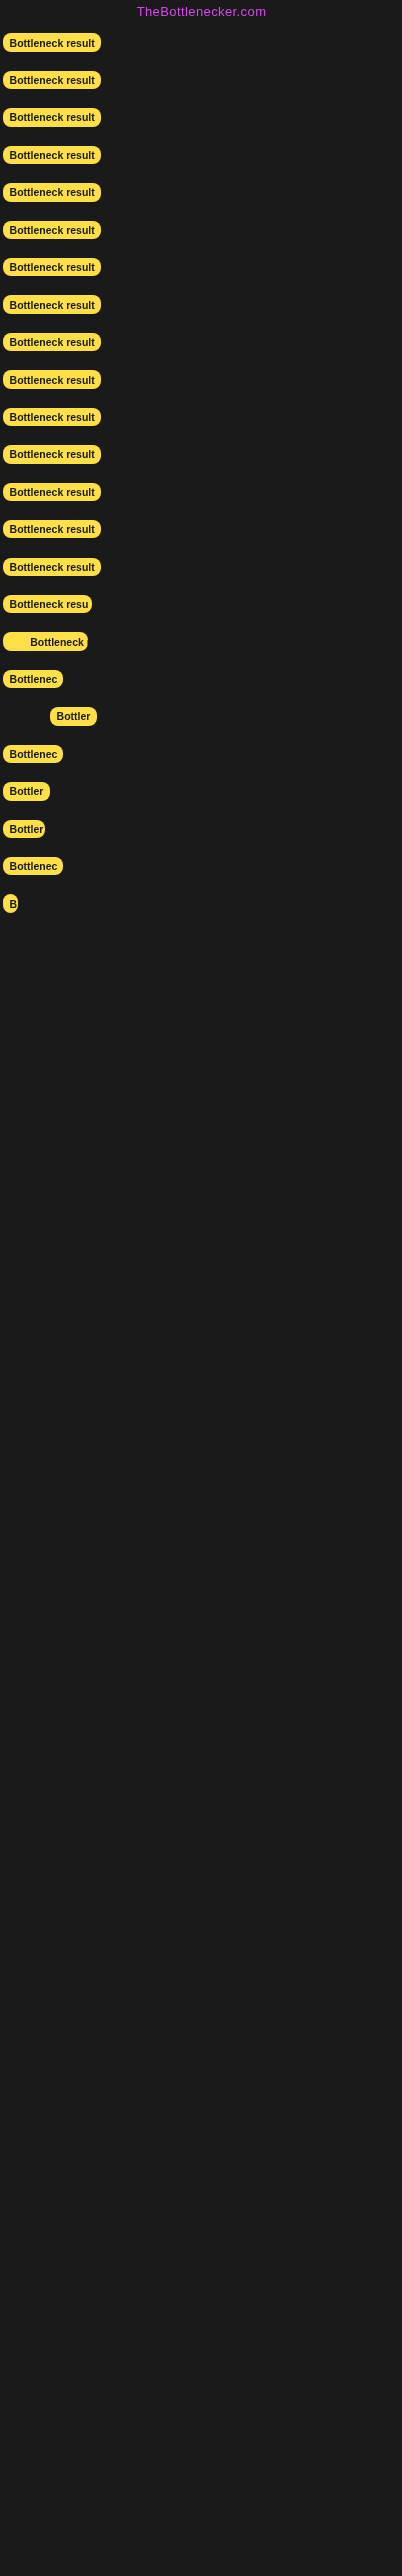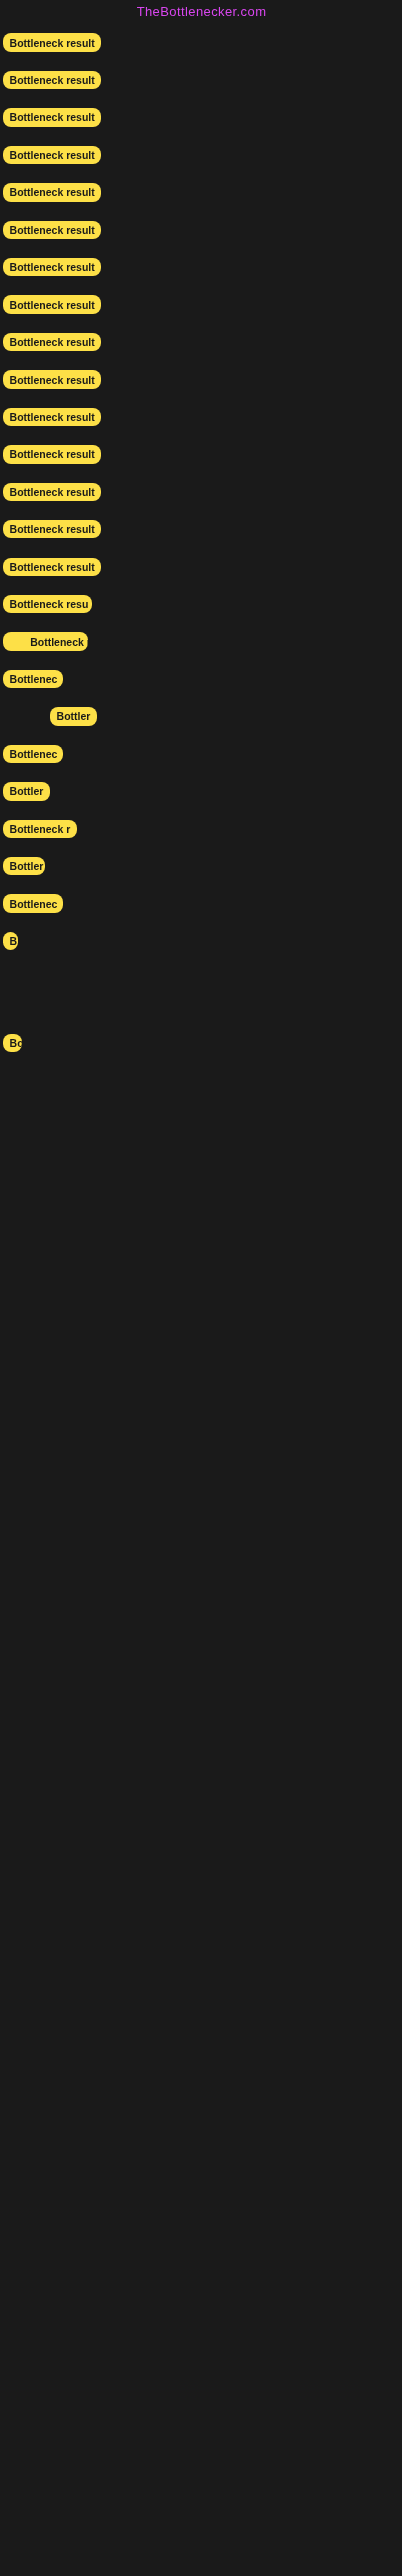--- a/index.html
+++ b/index.html
@@ -67,28 +67,26 @@
     <div class="bottleneck-item"><span class="bottleneck-badge" style="max-width: 105px;">Bottleneck result</span></div>
     <div class="bottleneck-item"><span class="bottleneck-badge" style="max-width: 105px;">Bottleneck result</span></div>
     <div class="bottleneck-item"><span class="bottleneck-badge" style="max-width: 105px;">Bottleneck result</span></div>
     <div class="bottleneck-item"><span class="bottleneck-badge" style="max-width: 105px;">Bottleneck result</span></div>
     <div class="bottleneck-item"><span class="bottleneck-badge" style="max-width: 89px;">Bottleneck resu</span></div>
     <div class="bottleneck-item"><span class="bottleneck-badge" style="max-width: 85px; padding-left: 27px;">Bottleneck res</span></div>
     <div class="bottleneck-item"><span class="bottleneck-badge" style="max-width: 60px;">Bottlenec</span></div>
     <div class="bottleneck-item"><span class="bottleneck-badge" style="max-width: 47px; margin-left: 47px;">Bottler</span></div>
     <div class="bottleneck-item"><span class="bottleneck-badge" style="max-width: 60px;">Bottlenec</span></div>
     <div class="bottleneck-item"><span class="bottleneck-badge" style="max-width: 52px;">Bottler</span></div>
-    <div class="bottleneck-item"><span class="bottleneck-badge" style="max-width: 74px;">Bottleneck r</span></div>
     <div class="bottleneck-item"><span class="bottleneck-badge" style="max-width: 42px;">Bottler</span></div>
     <div class="bottleneck-item"><span class="bottleneck-badge" style="max-width: 60px;">Bottlenec</span></div>
     <div class="bottleneck-item"><span class="bottleneck-badge" style="max-width: 14.5px;">B</span></div>
     <div class="bottleneck-item"></div>
     <div class="bottleneck-item"></div>
     <div class="bottleneck-item"></div>
     <div class="bottleneck-item"></div>
-    <div class="bottleneck-item"><span class="bottleneck-badge" style="max-width: 19.3px;">Bo</span></div>
     <div class="bottleneck-item"></div>
     <div class="bottleneck-item"></div>
     <div class="bottleneck-item"></div>
     <div class="bottleneck-item"></div>
     <div class="bottleneck-item"></div>
   </div>
 
 
 </body></html>

